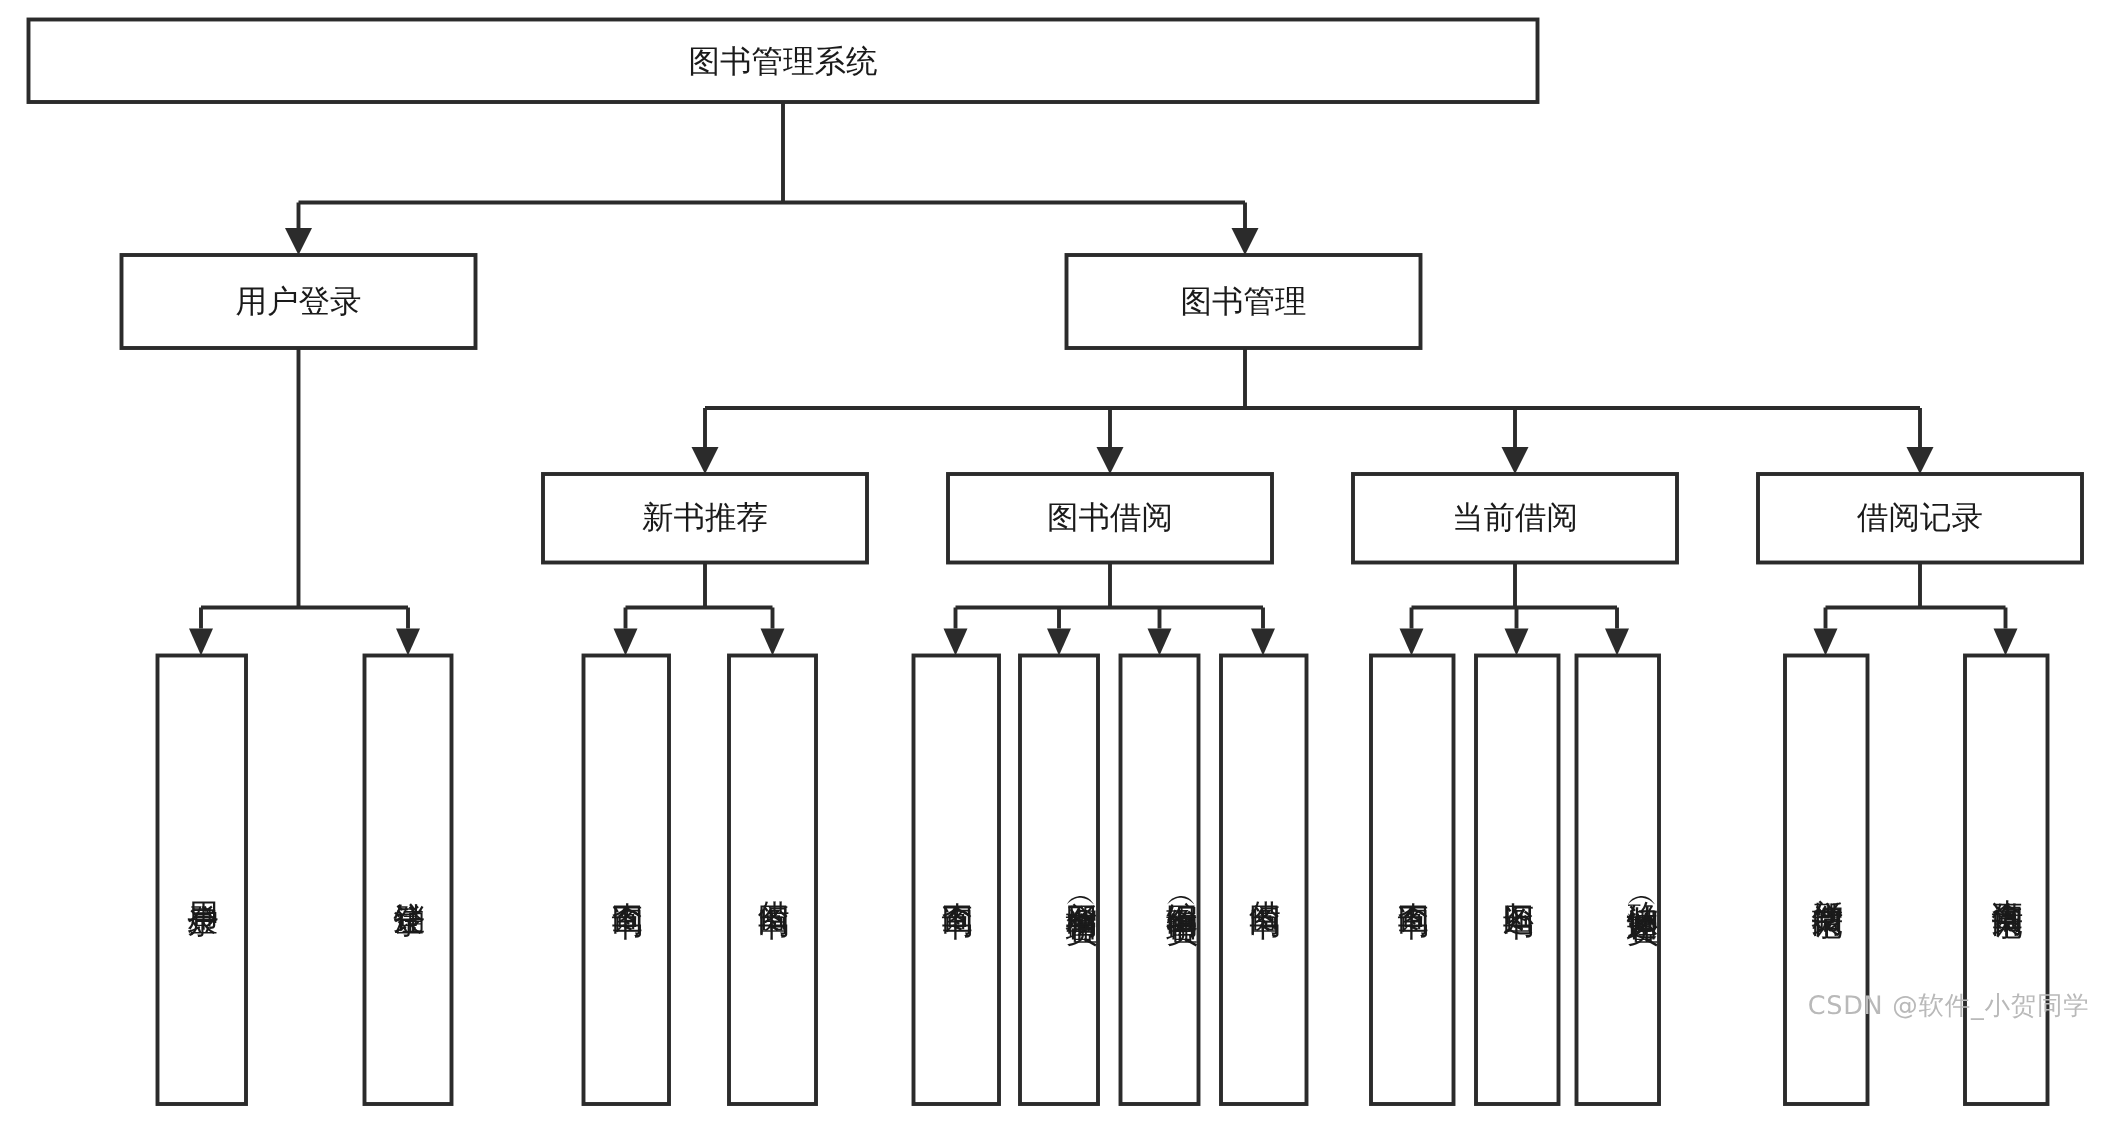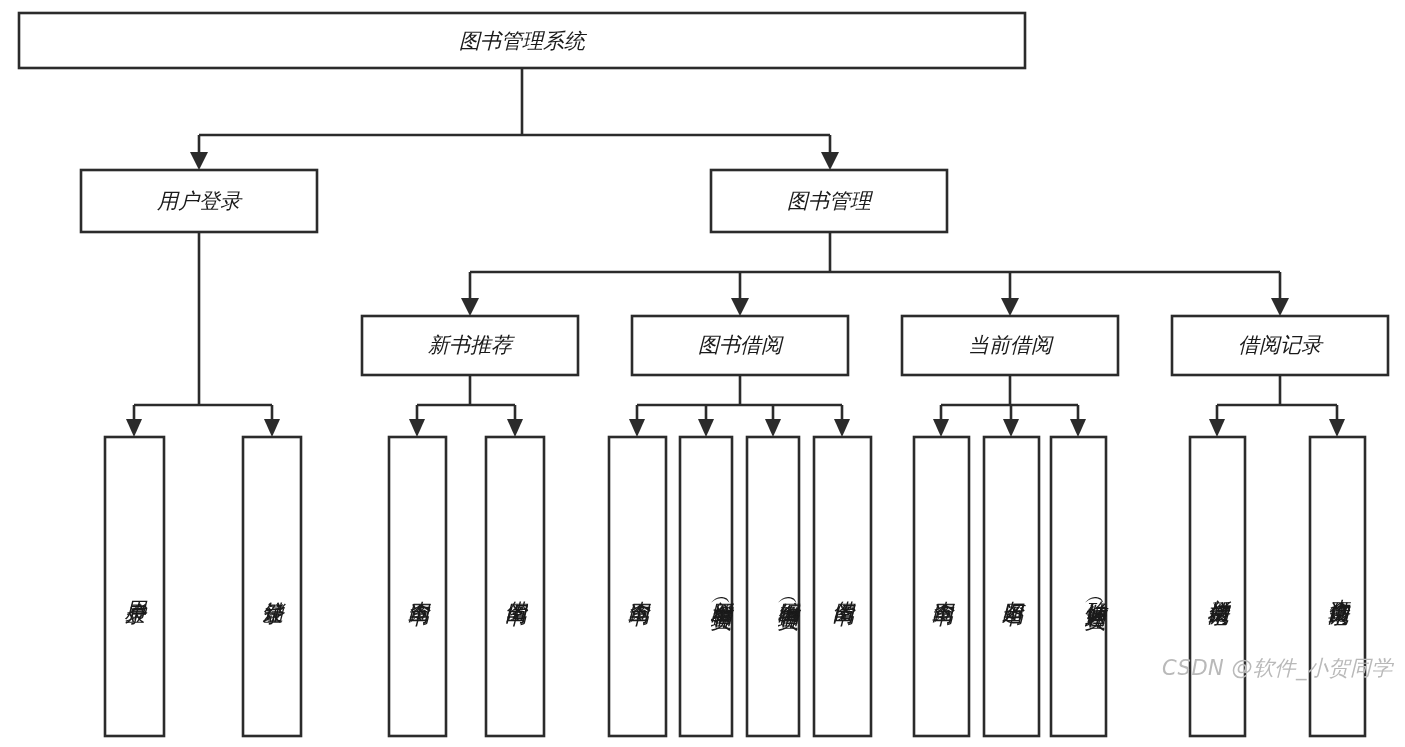--- a/index.html
+++ b/index.html
@@ -11,21 +11,20 @@
     width: 1405px;
     height: 747px;
     font-family: "DejaVu Sans", "Liberation Sans", sans-serif;
     overflow: hidden;
   }
   #diagram-root {
     position: relative;
     width: 1405px;
     height: 688px;
     background: #ffffff;
-    font-style: italic;
   }
   svg#flow {
     position: absolute;
     top: 0;
     left: 0;
     width: 1405px;
     height: 747px;
     display: block;
   }
   .node-box {
@@ -68,21 +67,21 @@
     color: #1a1a1a;
     letter-spacing: 1.5px;
     white-space: nowrap;
     pointer-events: none;
   }
   .watermark {
     position: absolute;
     right: 12px;
     bottom: 6px;
     font-family: "DejaVu Sans", "Liberation Sans", sans-serif;
-    font-size: 21px;
+    font-size: 17px;
     color: #b9b9b9;
     letter-spacing: 0.5px;
     white-space: nowrap;
     margin-top: 36px;
   }
 </style>
 </head>
 <body>
 
 <div id="diagram-root">

